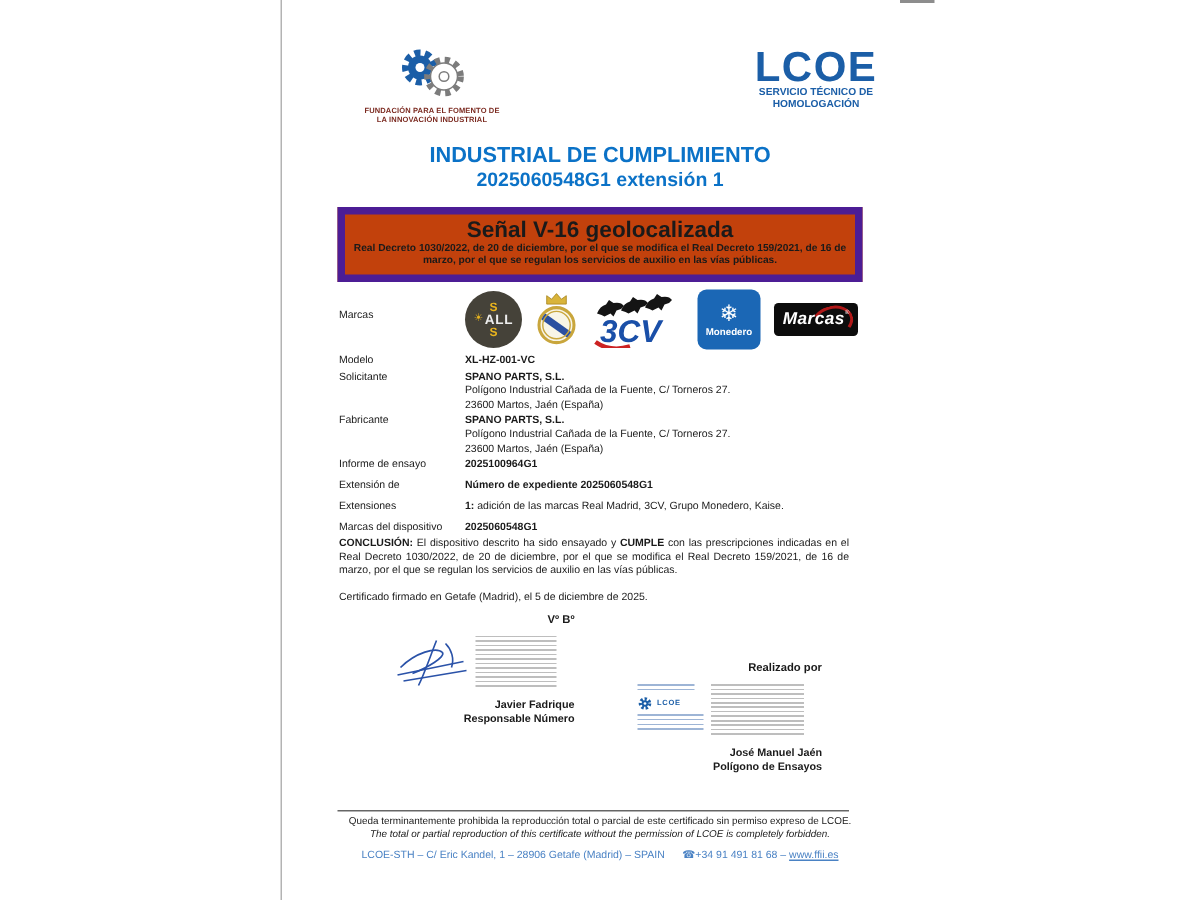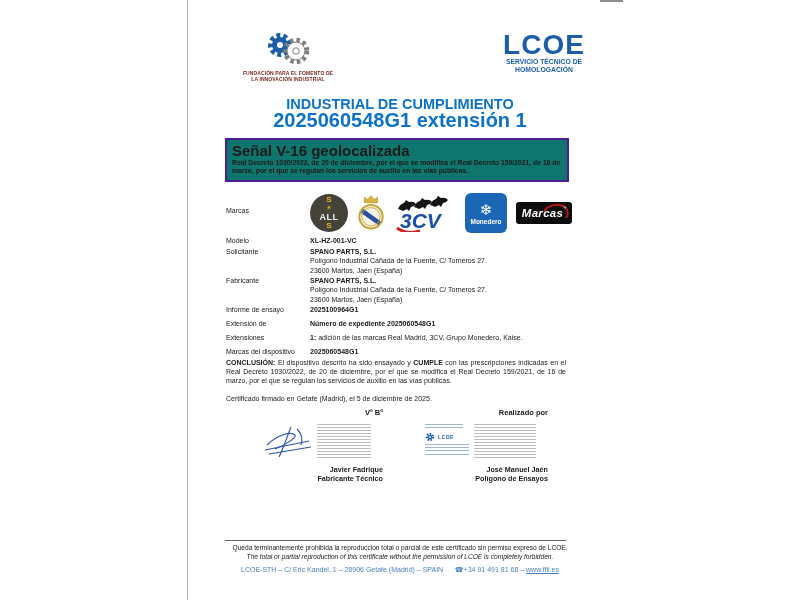--- a/index.html
+++ b/index.html
@@ -16,55 +16,55 @@
   
   .logo-fundacion{position:absolute;left:36px;top:32px;width:128px;text-align:center;}
   .fund-text{font-size:5px;font-weight:bold;color:#7b2a20;line-height:6px;letter-spacing:0.1px;}
   .logo-lcoe{position:absolute;left:300px;top:31px;width:112px;text-align:center;color:#1b5ea7;}
   .lcoe-name{font-size:28px;font-weight:bold;line-height:27px;letter-spacing:1px;}
   .lcoe-sub{font-size:6.8px;font-weight:bold;line-height:7.6px;}
 
   
   .title-block{position:absolute;top:96px;left:0;width:100%;text-align:center;color:#0b72c7;font-weight:bold;}
   .title-l1{font-size:14.5px;line-height:16px;}
-  .title-l2{font-size:20px;line-height:16px;}
-
-  
-  .product-box{position:absolute;top:138px;left:37px;width:330px;border:2px solid #4c1d95;background:#0f766e;padding:2px 5px 4px 5px;}
+  .title-l2{font-size:13px;line-height:16px;}
+
+  
+  .product-box{position:absolute;top:138px;left:37px;width:330px;border:5px solid #4c1d95;background:#c2410c;text-align:center;padding:2px 5px 4px 5px;}
   .pb-title{font-size:15px;font-weight:bold;line-height:17px;}
   .pb-decree{font-size:6.8px;font-weight:bold;line-height:8.3px;}
 
   
   .lbl{position:absolute;left:38px;font-size:7px;line-height:9.3px;}
   .val{position:absolute;left:122px;font-size:7px;line-height:9.3px;}
   .b{font-weight:bold;}
 
   
   .brands-row{position:absolute;top:193px;left:122px;width:262px;display:flex;align-items:center;gap:9px;}
   .brand-sos{width:38px;height:38px;border-radius:50%;background:#454239;display:flex;flex-direction:column;align-items:center;justify-content:center;line-height:1;}
   .sos-s{color:#e8b31e;font-size:8px;font-weight:bold;line-height:8px;}
-  .sos-mid{display:flex;align-items:center;gap:1px;flex-direction:column;}
+  .sos-mid{display:flex;align-items:center;gap:1px;}
   .sos-sun{color:#e8b31e;font-size:7px;line-height:8px;}
   .sos-all{color:#eeeeee;font-size:9px;font-weight:bold;letter-spacing:0.5px;}
   .brand-monedero{width:42px;height:40px;background:#1b67b5;border-radius:6px;display:flex;flex-direction:column;align-items:center;justify-content:center;gap:1px;}
   .mon-symbol{color:#fff;font-size:15px;line-height:15px;}
   .mon-text{color:#fff;font-size:6.5px;font-weight:bold;line-height:7px;}
   .brand-kaise{width:56px;height:22px;background:#0c0c0c;border-radius:3px;position:relative;display:flex;align-items:center;justify-content:center;overflow:hidden;}
   .kaise-swirl{position:absolute;right:3px;top:2px;width:24px;height:17px;border:2px solid #b01818;border-radius:50%;border-bottom-color:transparent;border-left-color:transparent;transform:rotate(-15deg);}
   .kaise-text{color:#fff;font-weight:bold;font-style:italic;font-size:11.5px;z-index:1;letter-spacing:0.3px;}
   .kaise-reg{color:#fff;font-size:4px;z-index:1;align-self:flex-start;margin-top:3px;}
 
   
   .conclusion{position:absolute;top:358px;left:38px;width:340px;font-size:7px;line-height:9.2px;text-align:justify;}
   .signedline{position:absolute;top:395px;left:38px;font-size:7px;}
 
   
   .sig-col{position:absolute;top:408px;width:135px;text-align:right;}
   .sig-left{left:60px;}
-  .sig-right{left:225px;}
+  .sig-right{left:225px;margin-top:32px;}
   .sig-heading{font-size:7.5px;font-weight:bold;line-height:9px;}
   .sig-graphic{height:46px;display:flex;align-items:center;justify-content:center;gap:4px;margin-top:2px;}
   .sig-name{font-size:7.2px;font-weight:bold;line-height:9px;}
   .sig-role{font-size:7.2px;font-weight:bold;line-height:9px;}
   .textlines{background:repeating-linear-gradient(to bottom,#a8a8a8 0px,#a8a8a8 1px,transparent 1px,transparent 3px);opacity:.75;}
   .textlines.blue{background:repeating-linear-gradient(to bottom,#7d9cc8 0px,#7d9cc8 1px,transparent 1px,transparent 3.2px);}
   .stamp{display:flex;gap:5px;align-items:flex-start;justify-content:center;}
   .stamp-left{display:flex;flex-direction:column;gap:2px;align-items:flex-start;}
   .stamp-logos{display:flex;align-items:center;gap:3px;}
   .stamp-lcoe{font-size:5px;font-weight:bold;color:#1b5ea7;letter-spacing:0.5px;}
@@ -201,21 +201,21 @@
             <path d="M30,4 C26,14 22,26 18,34"></path>
             <path d="M6,22 C16,12 30,8 34,12 C36,15 24,22 14,26"></path>
             <path d="M4,27 L48,18"></path>
             <path d="M8,31 L50,24"></path>
             <path d="M36,6 C40,10 42,16 40,22"></path>
           </g>
         </svg>
         <div class="textlines" style="width:54px;height:36px;"></div>
       </div>
       <div class="sig-name">Javier Fadrique</div>
-      <div class="sig-role">Fabricante Técnico</div>
+      <div class="sig-role">Responsable Número</div>
     </div>
 
     <div class="sig-col sig-right">
       <div class="sig-heading">Realizado por</div>
       <div class="sig-graphic">
         <div class="stamp">
           <div class="stamp-left">
             <div class="textlines blue" style="width:38px;height:6px;"></div>
             <div class="stamp-logos">
               <svg width="10" height="10" viewBox="0 0 10 10">

